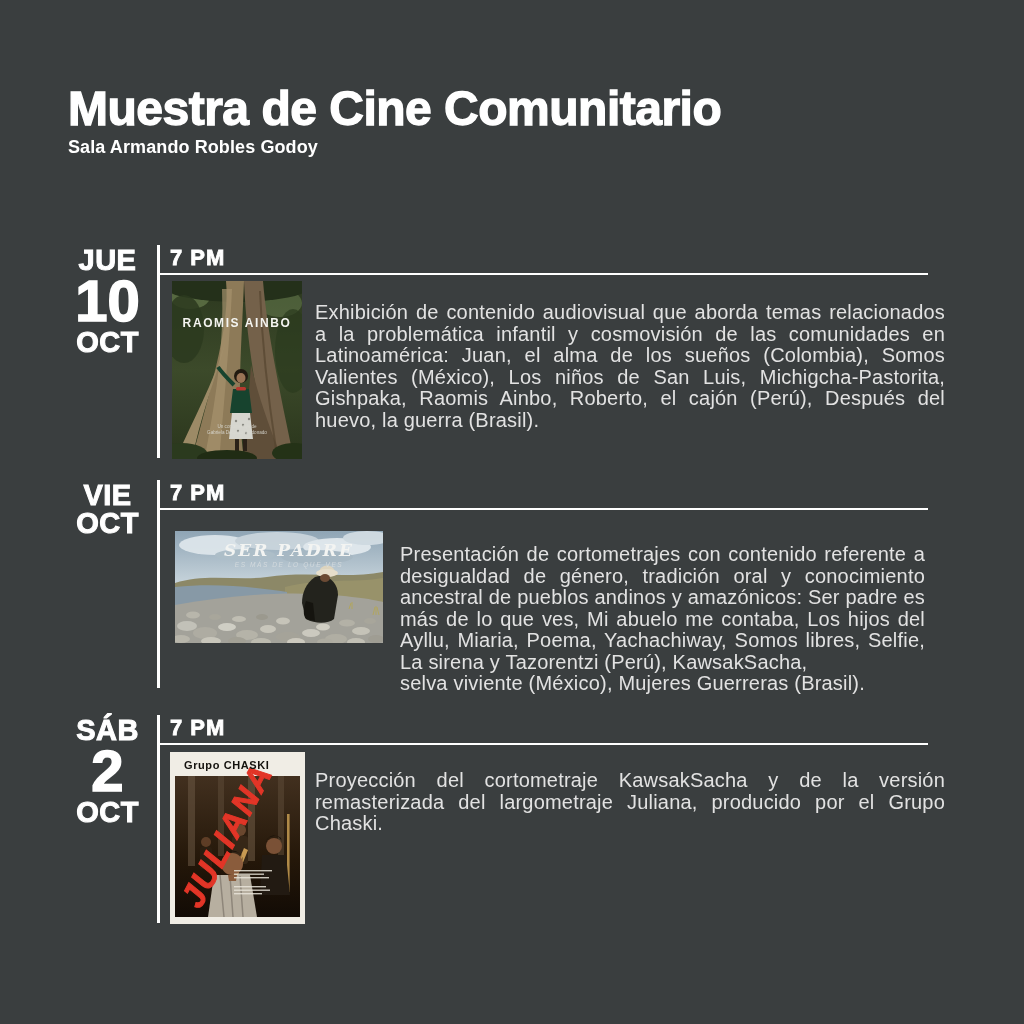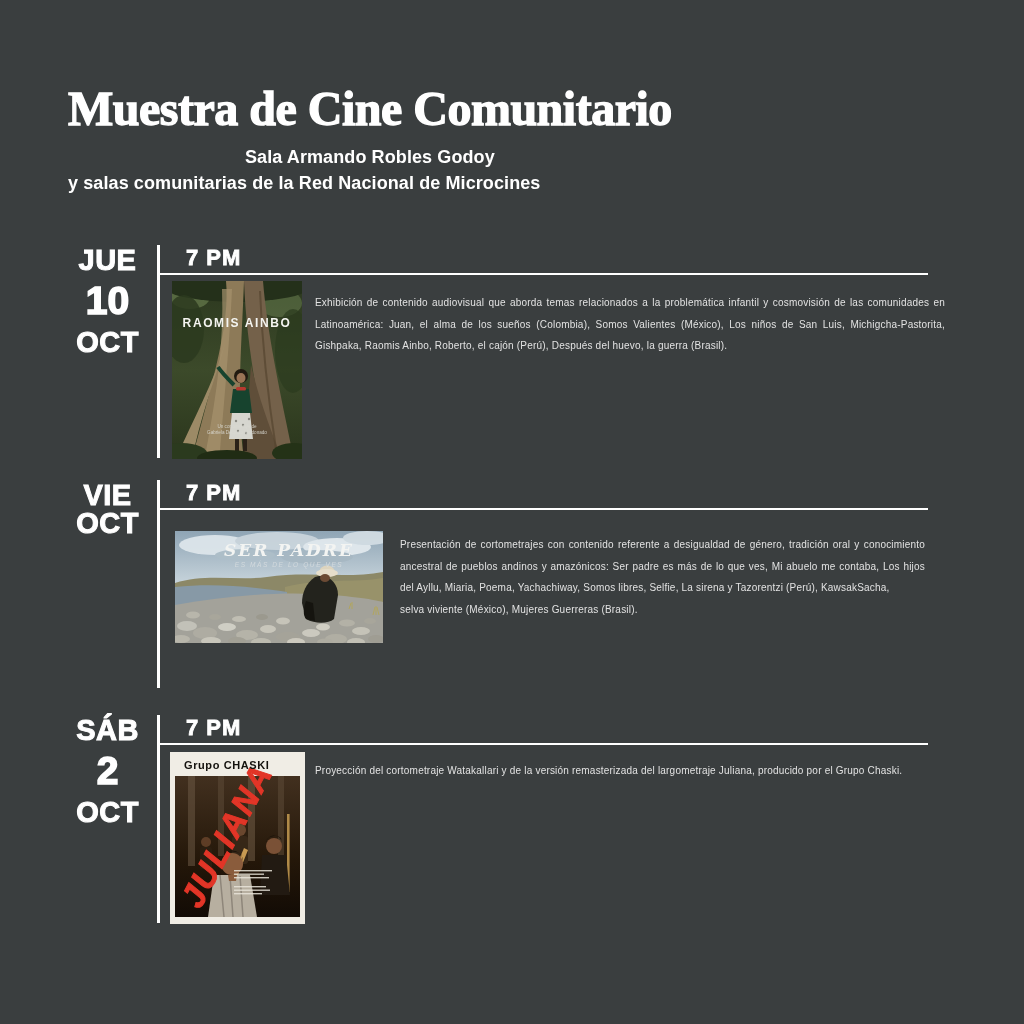--- a/index.html
+++ b/index.html
@@ -5,75 +5,74 @@
   html,body{margin:0;padding:0;background:#3a3e3f;}
   #canvas{
     position:relative;width:1024px;height:1024px;overflow:hidden;
     background:#3a3e3f;
     font-family:"Liberation Sans",sans-serif;color:#fff;
   }
   
   .hdr{position:absolute;left:68px;top:84px;}
   .hdr h1{
     margin:0;font-size:48px;line-height:50px;font-weight:800;
-    letter-spacing:-0.5px;color:#fff;font-family:Liberation Serif, serif;
+    letter-spacing:-0.5px;color:#fff;
     -webkit-text-stroke:1.3px #fff;
   }
   .hdr .sub{
     margin:0;font-size:18px;line-height:26px;font-weight:700;color:#fff;
     letter-spacing:0.1px;
   }
-  .hdr .sub:first-of-type{margin-top:10px;text-align:center;}
+  .hdr .sub:first-of-type{margin-top:0;}
   
   .event{position:absolute;left:0;width:1024px;}
   .e1{top:245px;height:230px;}
   .e2{top:480px;height:225px;}
   .e3{top:715px;height:225px;}
   .date{
     position:absolute;left:60px;top:1px;width:95px;text-align:center;
   }
   .date .day,.date .mon{
     font-size:29px;line-height:28px;font-weight:800;letter-spacing:0.5px;
     -webkit-text-stroke:1px #fff;
   }
   .date .num{
-    font-size:39px;line-height:54px;font-weight:800;letter-spacing:0px;
+    font-size:58px;line-height:54px;font-weight:800;letter-spacing:0px;
     -webkit-text-stroke:1.6px #fff;
   }
   .vline{position:absolute;left:157px;top:0;width:3px;background:#fff;}
   .e1 .vline{height:213px;}
   .e2 .vline{height:208px;}
   .e3 .vline{height:208px;}
   .time{
     position:absolute;left:170px;top:0;font-size:22px;line-height:26px;
-    font-weight:800;letter-spacing:1px;margin-left:16px;-webkit-text-stroke:0.8px #fff;
+    font-weight:800;letter-spacing:1px;-webkit-text-stroke:0.8px #fff;
   }
   .hline{position:absolute;left:157px;top:28px;width:771px;height:2px;background:#fff;}
   .poster{position:absolute;display:block;}
   .e1 .poster{left:172px;top:36px;width:130px;height:178px;}
   .e2 .poster{left:175px;top:51px;width:208px;height:112px;}
   .e3 .poster{left:170px;top:37px;width:135px;height:172px;}
   .desc{
     position:absolute;text-align:justify;color:#e2e2e2;
-    font-size:10px;line-height:21.5px;letter-spacing:0.2px;
+    font-size:20px;line-height:21.5px;letter-spacing:0.2px;
     white-space:pre-line;
   }
   .e1 .desc{left:315px;top:37px;width:630px;}
   .e2 .desc{left:400px;top:44px;width:525px;}
   .e3 .desc{left:315px;top:35px;width:630px;}
 </style>
 </head>
 <body>
 
 <div id="canvas">
 
   <div class="hdr">
     <h1>Muestra de Cine Comunitario</h1>
     <p class="sub">Sala Armando Robles Godoy</p>
-    <p class="sub">y salas comunitarias de la Red Nacional de Microcines</p>
   </div>
 
   <section class="event e1">
     <div class="date">
       <div class="day">JUE</div>
       <div class="num">10</div>
       <div class="mon">OCT</div>
     </div>
     <div class="vline"></div>
     <div class="time">7 PM</div>
@@ -253,16 +252,16 @@
         <rect x="64" y="121.5" width="30" height="1.4"></rect>
         <rect x="64" y="125" width="35" height="1.4"></rect>
         <rect x="64" y="134" width="32" height="1.4"></rect>
         <rect x="64" y="137.5" width="36" height="1.4"></rect>
         <rect x="64" y="141" width="28" height="1.4"></rect>
       </g>
       <text transform="translate(30,158) rotate(-62)" font-size="33" font-weight="bold" font-style="italic" letter-spacing="2" fill="#e23527" stroke="#e23527" stroke-width="1">JULIANA</text>
       <text x="14" y="17" font-size="11" font-weight="bold" letter-spacing="0.6" fill="#14120e">Grupo CHASKI</text>
     </svg>
 
-    <p class="desc">Proyección del cortometraje Watakallari  y de la versión remasterizada del largometraje Juliana, producido por el Grupo Chaski.</p>
+    <p class="desc">Proyección del cortometraje KawsakSacha  y de la versión remasterizada del largometraje Juliana, producido por el Grupo Chaski.</p>
   </section>
 
 </div>
 
 </body></html>

